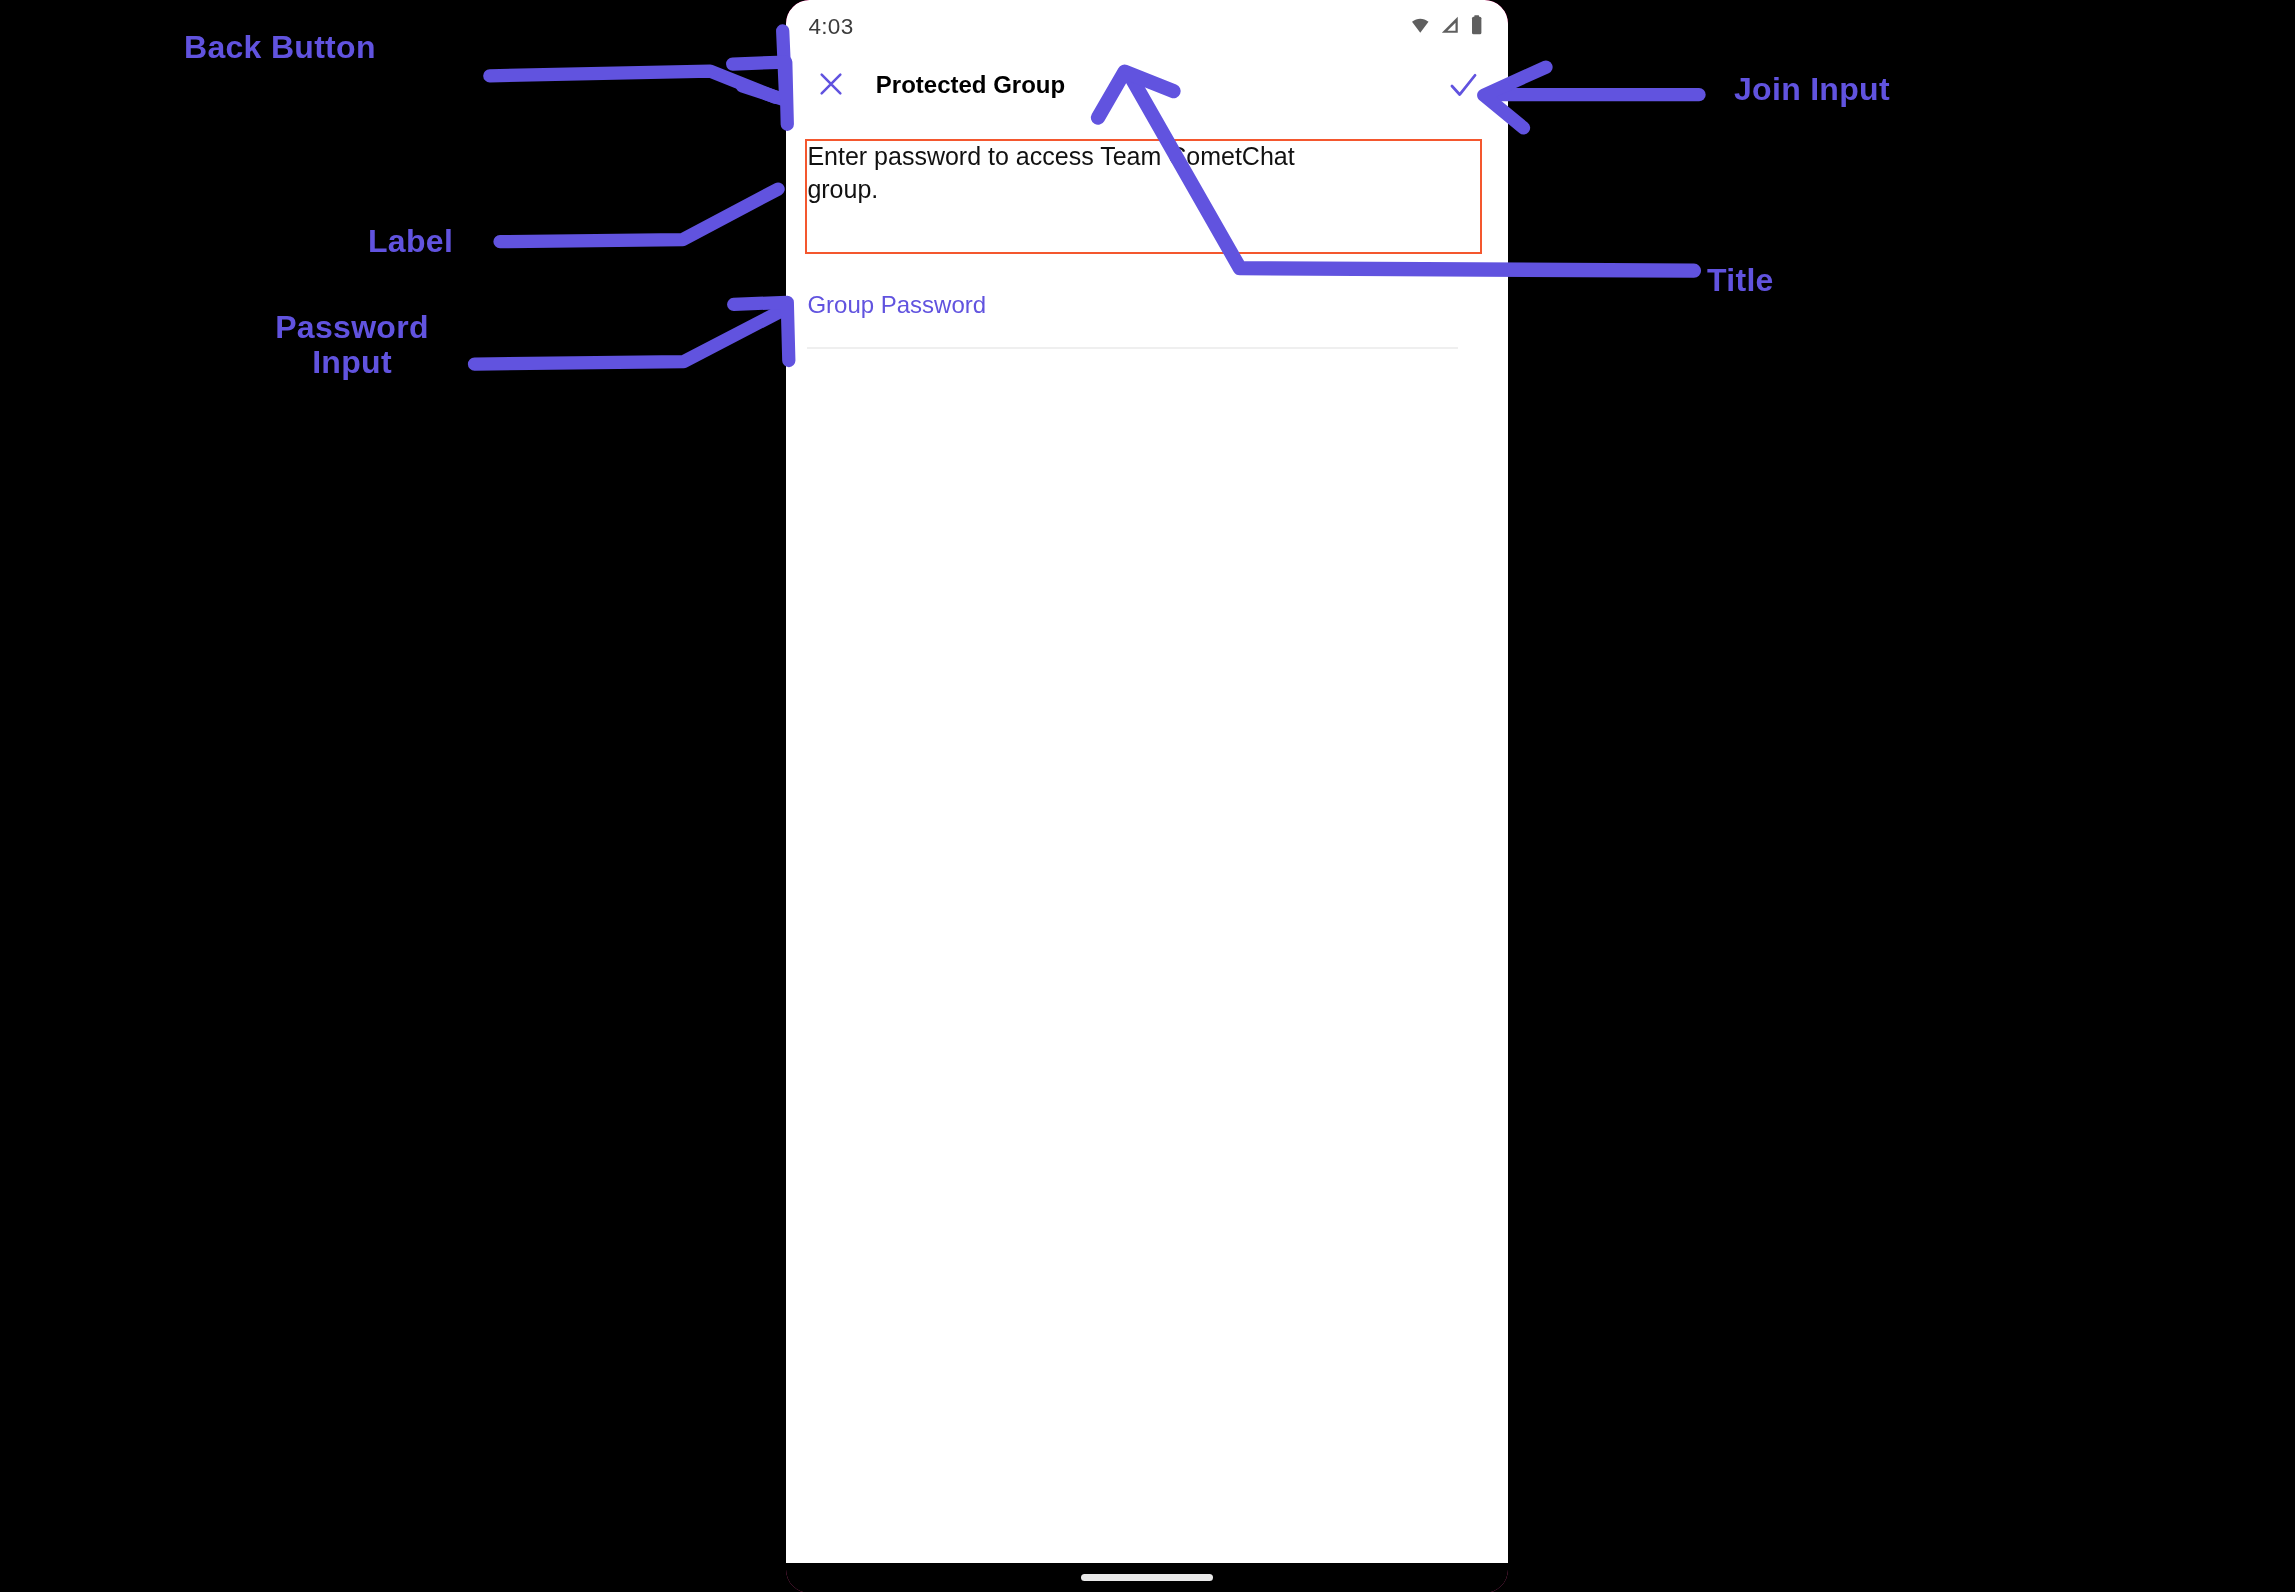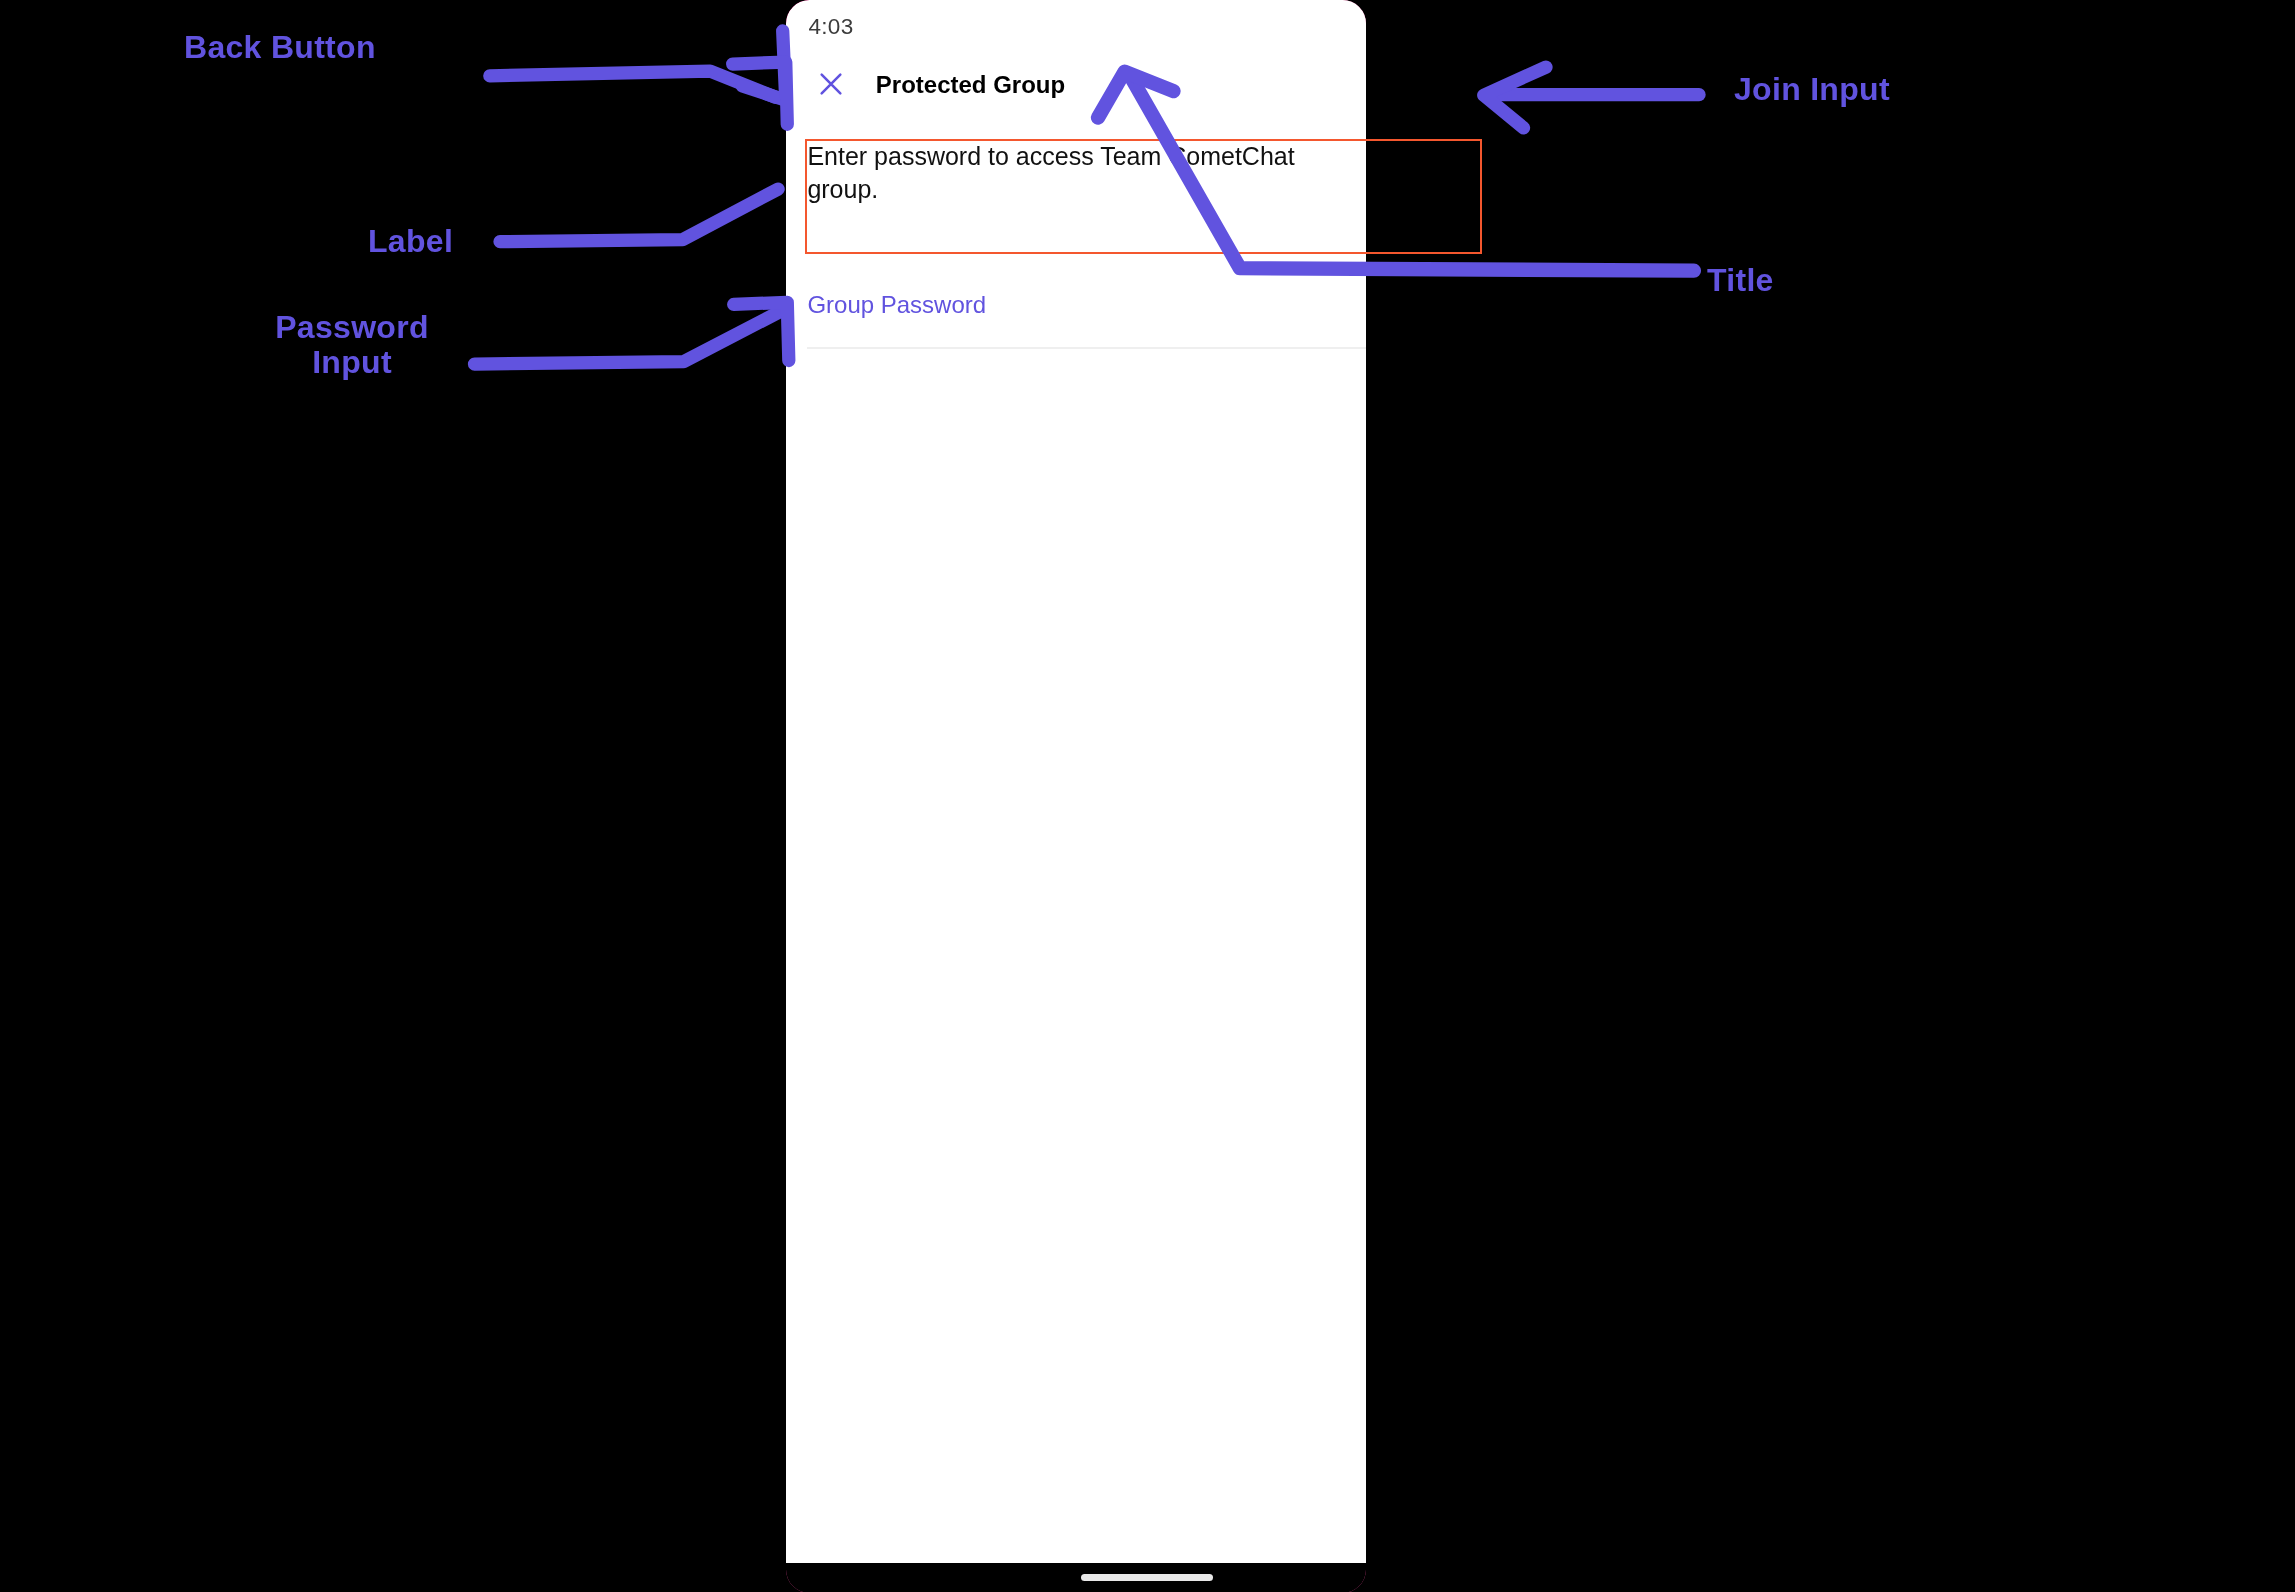--- a/index.html
+++ b/index.html
@@ -14,21 +14,21 @@
     background: #000000;
     overflow: hidden;
     font-family: "Liberation Sans", sans-serif;
   }
 
   
   #phone {
     position: absolute;
     left: 786px;
     top: 0px;
-    width: 580px;
+    width: 722px;
     height: 1593px;
     background: #ec4899;
     border-radius: 23.5px;
     overflow: hidden;
   }
   #phone-screen {
     position: absolute;
     left: 0;
     top: 0;
     width: 722px;

